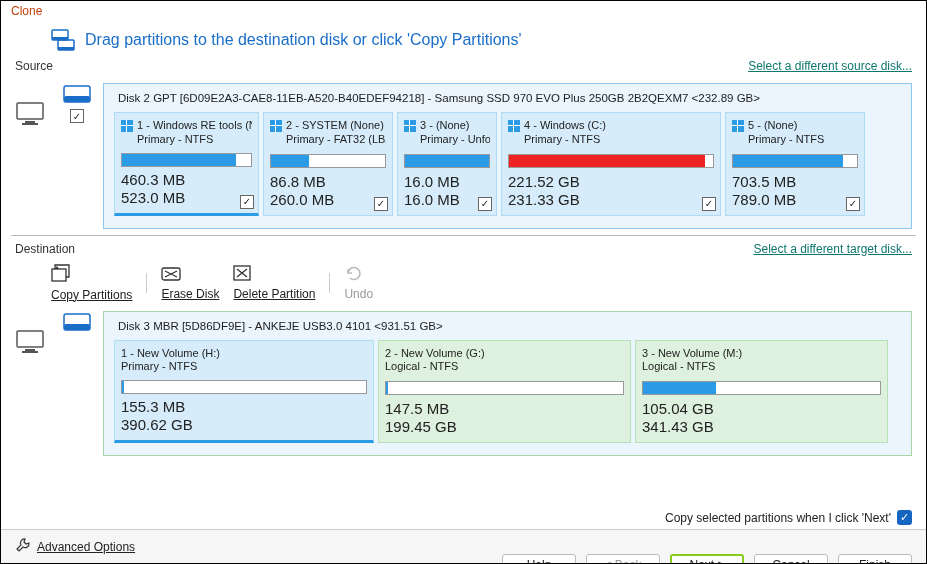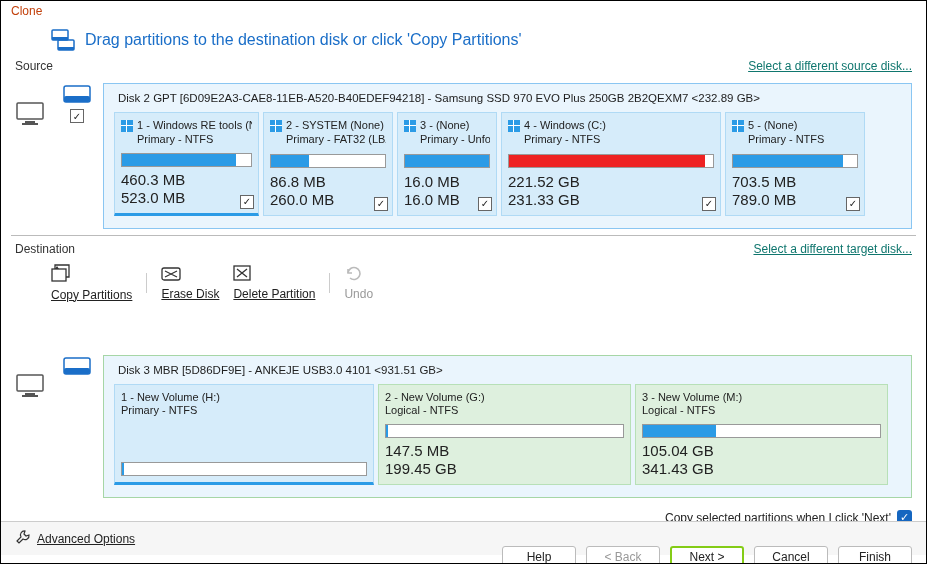--- a/index.html
+++ b/index.html
@@ -35,21 +35,21 @@
   .toolbar { display: flex; align-items: center; gap: 14px; padding: 4px 0 6px 50px; }
   .tool { display: flex; align-items: flex-start; gap: 6px; text-decoration: underline; cursor: pointer; font-size: 12px; flex-direction: column; }
   .tool.disabled { color: #999; text-decoration: none; }
   .tsep { width: 1px; height: 20px; background: #ccc; }
   .winflag { width: 12px; height: 12px; display: inline-block; background: linear-gradient(#2b9be6,#2b9be6); flex-shrink: 0; margin-top: 1px; clip-path: polygon(0 10%, 45% 0, 45% 45%, 0 50%, 0 55%, 45% 50%, 45% 100%, 0 90%, 0 85%, 50% 95%, 50% 50%, 100% 50%, 100% 100%, 55% 95%, 55% 55%, 100% 55%, 100% 5%, 55% 0, 55% 45%, 50% 45%, 50% 0, 0 5%); }
   .winflag { background: #2b9be6; clip-path: none; position: relative; }
   .winflag::before { content:""; position:absolute; background:#fff; left:5px; top:0; width:1px; height:12px; }
   .winflag::after { content:""; position:absolute; background:#fff; left:0; top:5px; width:12px; height:1px; }
   .copy-next { position: absolute; right: 14px; bottom: 38px; font-size: 12px; display: flex; align-items: center; gap: 6px; }
   .copy-next-check { width: 15px; height: 15px; background: #1566c0; border-radius: 3px; display: flex; align-items: center; justify-content: center; color: #fff; font-size: 11px; }
-  .bbar { position: absolute; left: 0; right: 0; bottom: 8px; height: 34px; border-top: 1px solid #ccc; background: #f6f6f6; display: flex; align-items: center; padding: 0 14px; gap: 10px; }
+  .bbar { position: absolute; left: 0; right: 0; bottom: 0; height: 34px; border-top: 1px solid #ccc; background: #f6f6f6; display: flex; align-items: center; padding: 0 14px; gap: 10px; }
   .bbar .adv { text-decoration: underline; cursor: pointer; display: flex; align-items: center; gap: 6px; }
   .bbar .spacer { flex: 1; }
   .btn { min-width: 74px; height: 22px; border: 1px solid #bbb; background: #fff; border-radius: 3px; font-size: 12px; cursor: pointer; display: flex; align-items: center; justify-content: center; margin-top: 37px; }
   .btn.primary { border: 2px solid #84cc16; }
   .btn.disabled { color: #999; }
   .hdr-icon svg, .disk-icon-col svg, .tool svg { display: block; }
   .src-check { width: 14px; height: 14px; border: 1px solid #666; display: flex; align-items: center; justify-content: center; font-size: 10px; }
 </style>
 </head>
 <body>
@@ -189,21 +189,21 @@
   <div class="tsep"></div>
   <div class="tool disabled">
     <svg width="18" height="16" viewBox="0 0 18 16">
         <path d="M4 8 A6 6 0 1 1 6 13" fill="none" stroke="#bbb" stroke-width="1.6"></path>
         <path d="M4 4 L4 8 L8 8" fill="none" stroke="#bbb" stroke-width="1.6"></path>
       </svg>
     <span>Undo</span>
   </div>
 </div>
 
-<div class="disk-area" style="padding-top:3px;margin-top:44px;">
+<div class="disk-area" style="padding-top:3px;">
   <div class="pc-icon">
     <svg viewBox="0 0 30 26">
         <rect x="2" y="2" width="26" height="16" rx="1" fill="none" stroke="#555" stroke-width="1.5"></rect>
         <rect x="10" y="20" width="10" height="2" fill="#555"></rect>
         <rect x="7" y="22" width="16" height="2" fill="#555"></rect>
       </svg>
   </div>
   <div class="disk-stack">
     <div class="disk-row">
       <div class="disk-icon-col">
@@ -217,20 +217,21 @@
       <div class="disk-box green" style="min-height:140px;">
         <div class="disk-title">Disk 3 MBR [5D86DF9E] - ANKEJE   USB3.0         4101  &lt;931.51 GB&gt;</div>
         <div class="partitions" id="dst-parts">
             <div class="part blue selected" style="width: 260px;">
               <div class="part-head">
                 <div class="part-head-text">1 - New Volume (H:)<br>Primary - NTFS</div>
               </div>
               <div class="usage">
                 <div class="usage-fill " style="width: 1%;"></div>
               </div>
+              <div class="part-nums">155.3 MB<br>390.62 GB</div>
             </div>
             <div class="part green" style="width: 253px;">
               <div class="part-head">
                 <div class="part-head-text">2 - New Volume (G:)<br>Logical - NTFS</div>
               </div>
               <div class="usage">
                 <div class="usage-fill " style="width: 1%;"></div>
               </div>
               <div class="part-nums">147.5 MB<br>199.45 GB</div>
             </div>

